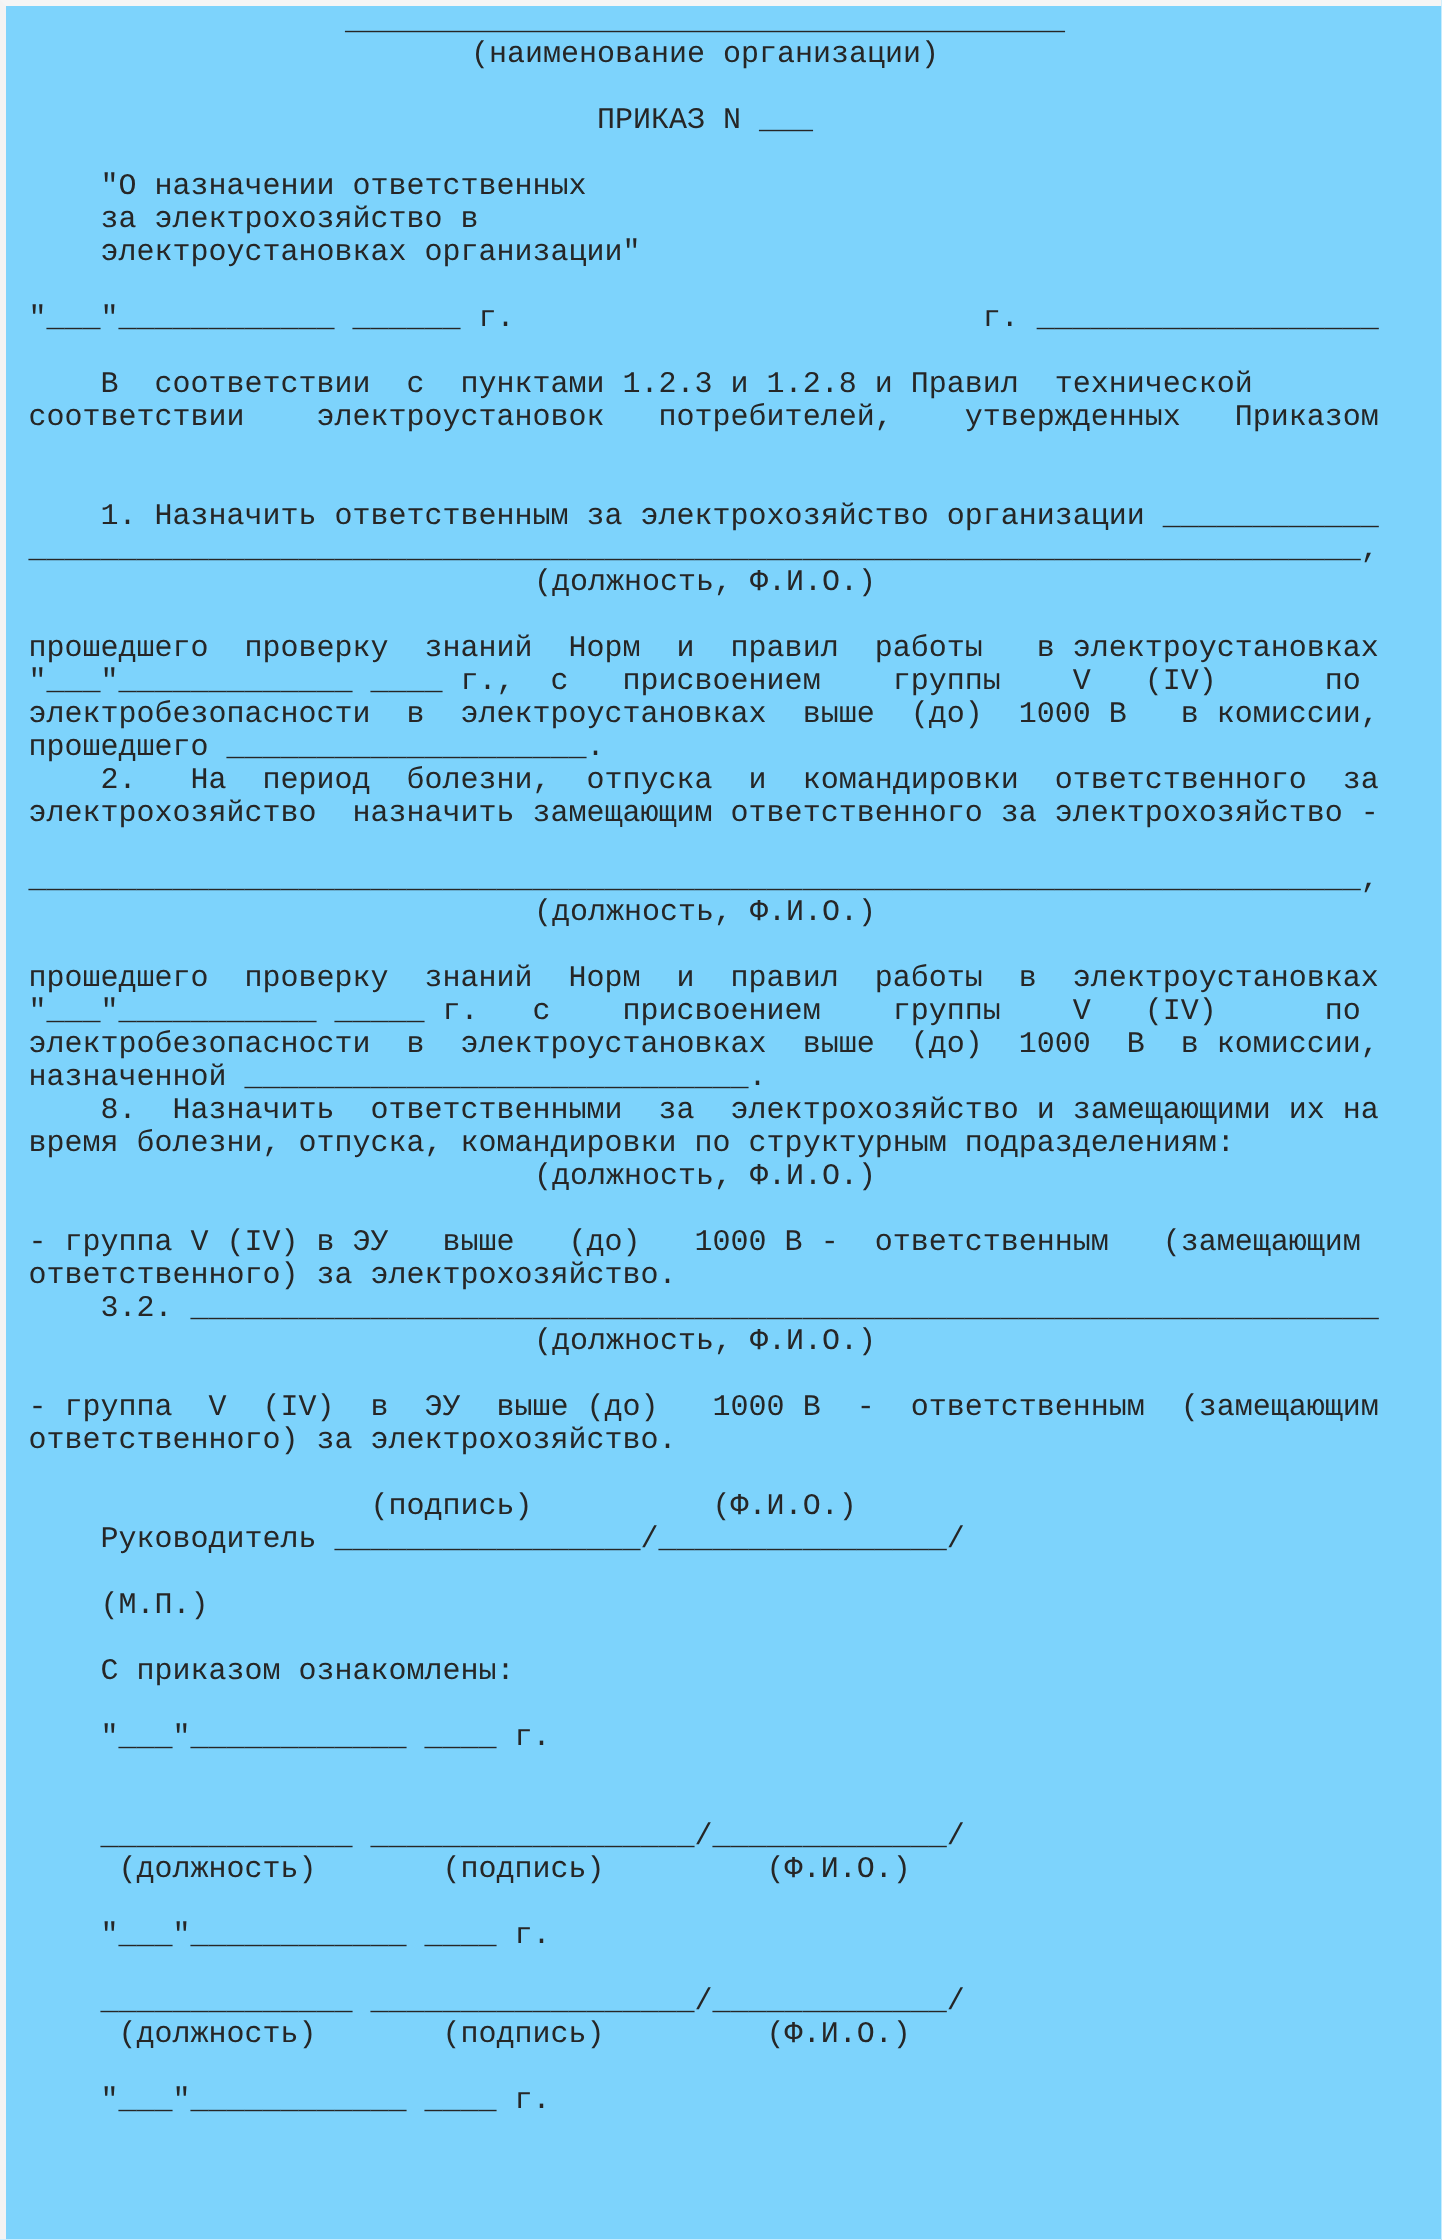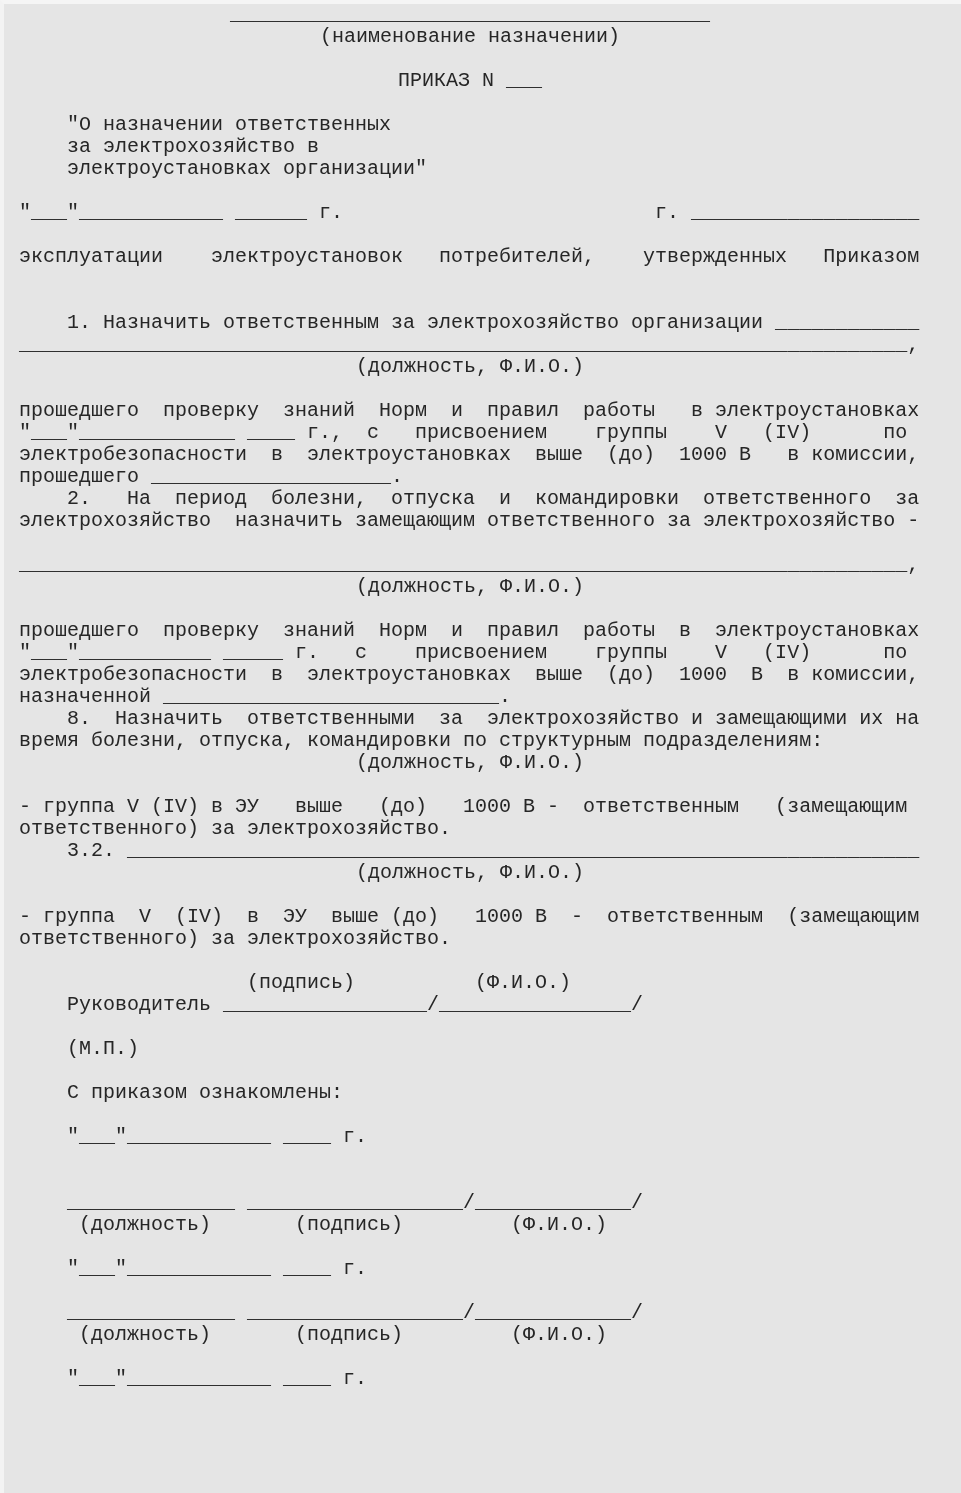--- a/index.html
+++ b/index.html
@@ -5,21 +5,21 @@
   html, body {
     margin: 0;
     padding: 0;
     background: #ffffff;
   }
   .page {
     position: relative;
     width: 961px;
     height: 1493px;
     box-sizing: border-box;
-    background: #e5e5e5;
+    background: #7dd3fc;
     border-left: 4px solid #f3f3f3;
     border-top: 4px solid #f5f5f5;
     padding: 0 40px 0 15px;
     overflow: hidden;
     font-family: "Liberation Mono", "DejaVu Sans Mono", monospace;
     font-size: 20px;
     line-height: 22px;
     color: #262626;
   }
   .line {
@@ -30,31 +30,32 @@
   .line.center {
     text-align: center;
   }
 </style>
 </head>
 <body>
 
 <div class="page">
   <div>
       <div class="line center">________________________________________</div>
-      <div class="line center">(наименование назначении)</div>
+      <div class="line center">(наименование организации)</div>
       <div class="line"></div>
       <div class="line center">ПРИКАЗ N ___</div>
       <div class="line"></div>
       <div class="line">    "О назначении ответственных</div>
       <div class="line">    за электрохозяйство в</div>
       <div class="line">    электроустановках организации"</div>
       <div class="line"></div>
       <div class="line">"___"____________ ______ г.                          г. ___________________</div>
       <div class="line"></div>
-      <div class="line">эксплуатации    электроустановок   потребителей,    утвержденных   Приказом</div>
+      <div class="line">    В  соответствии  с  пунктами 1.2.3 и 1.2.8 и Правил  технической</div>
+      <div class="line">соответствии    электроустановок   потребителей,    утвержденных   Приказом</div>
       <div class="line"></div>
       <div class="line"></div>
       <div class="line">    1. Назначить ответственным за электрохозяйство организации ____________</div>
       <div class="line">__________________________________________________________________________,</div>
       <div class="line center">(должность, Ф.И.О.)</div>
       <div class="line"></div>
       <div class="line">прошедшего  проверку  знаний  Норм  и  правил  работы   в электроустановках</div>
       <div class="line">"___"_____________ ____ г.,  с   присвоением    группы    V   (IV)      по</div>
       <div class="line">электробезопасности  в  электроустановках  выше  (до)  1000 В   в комиссии,</div>
       <div class="line">прошедшего ____________________.</div>

